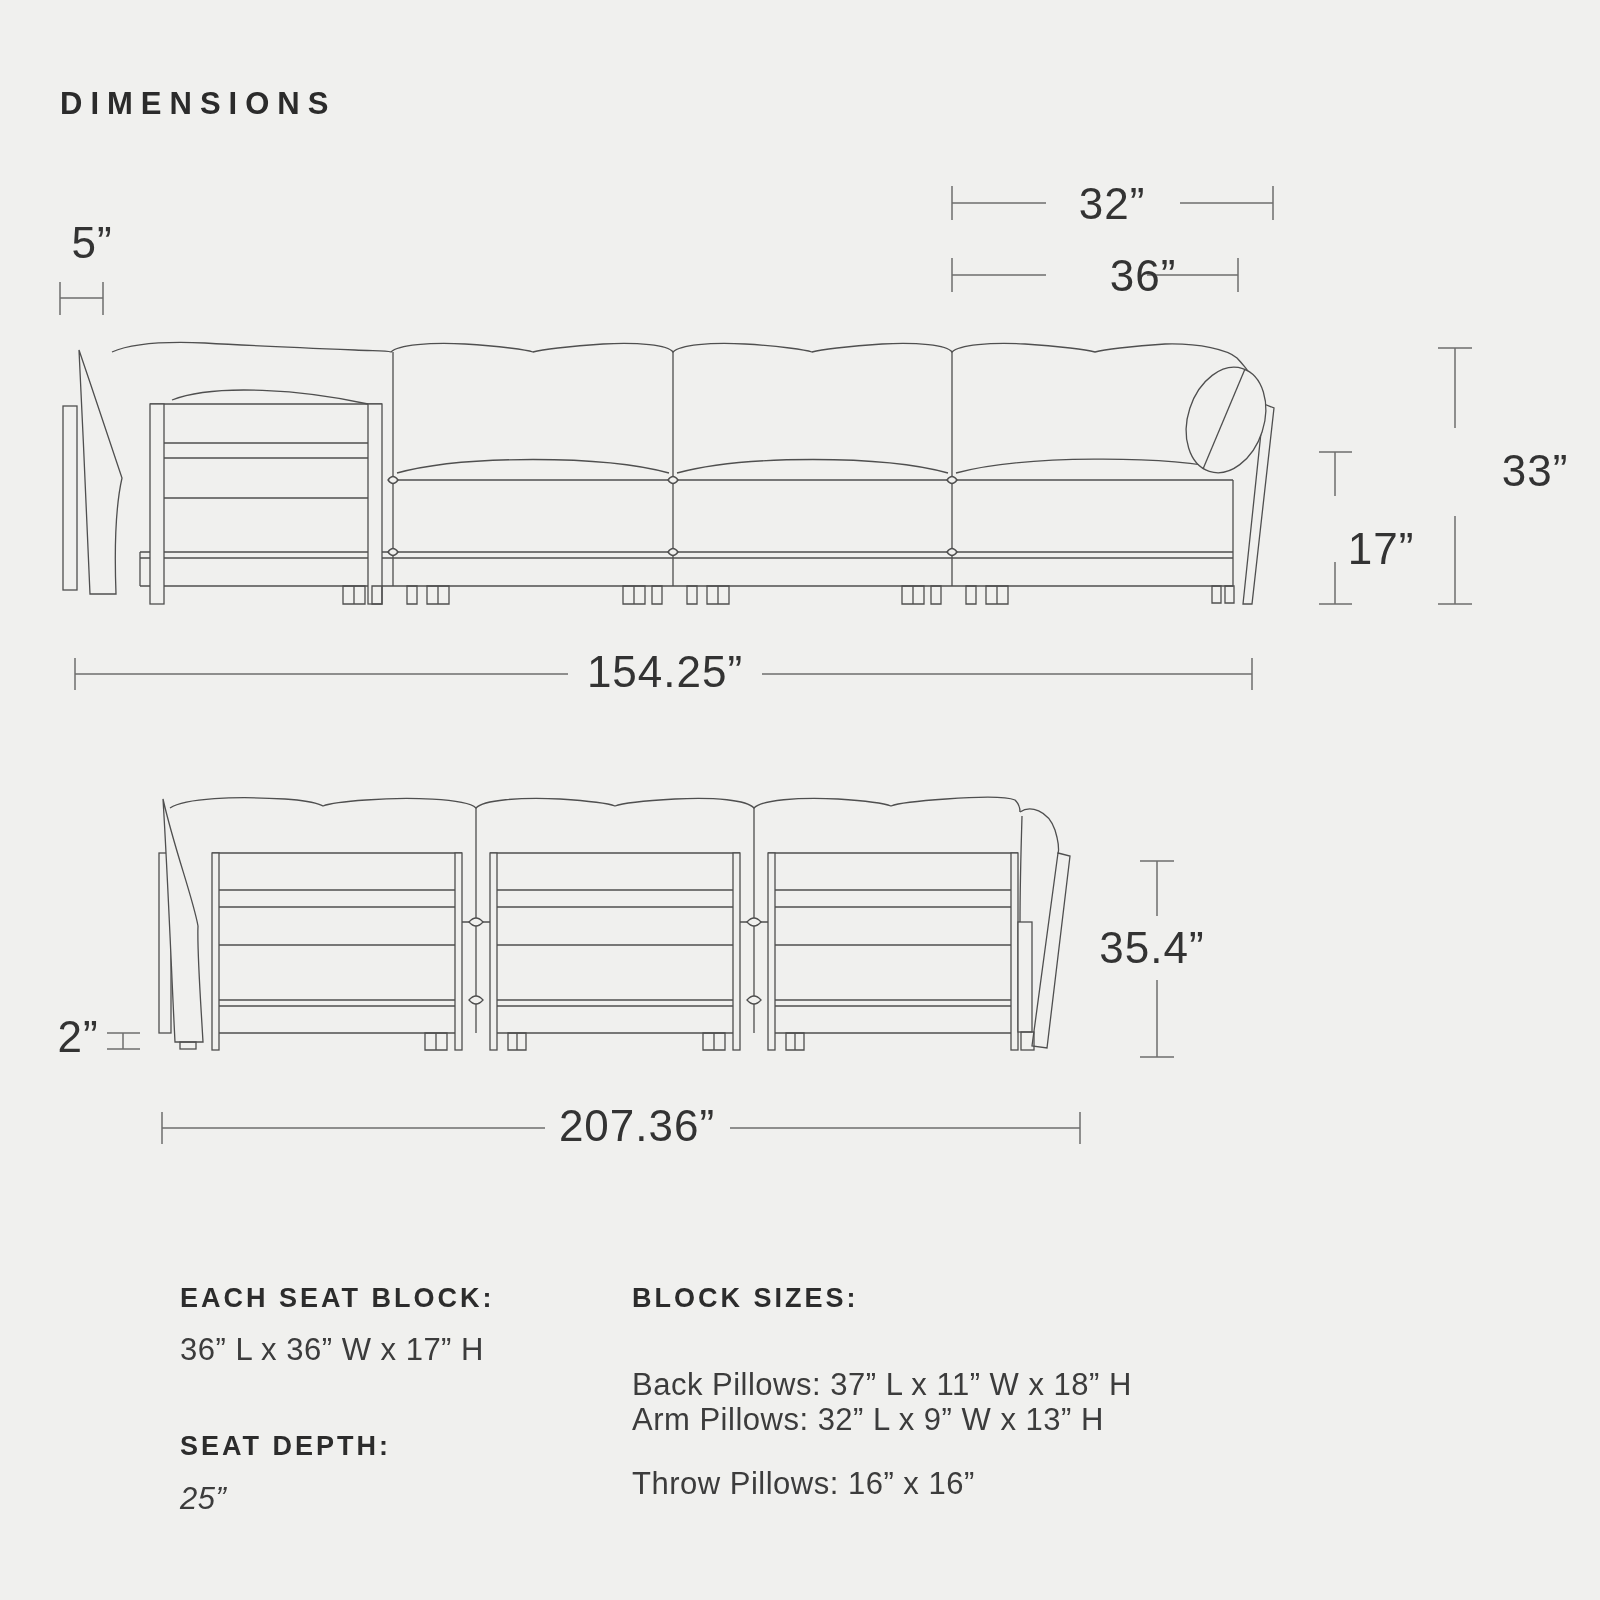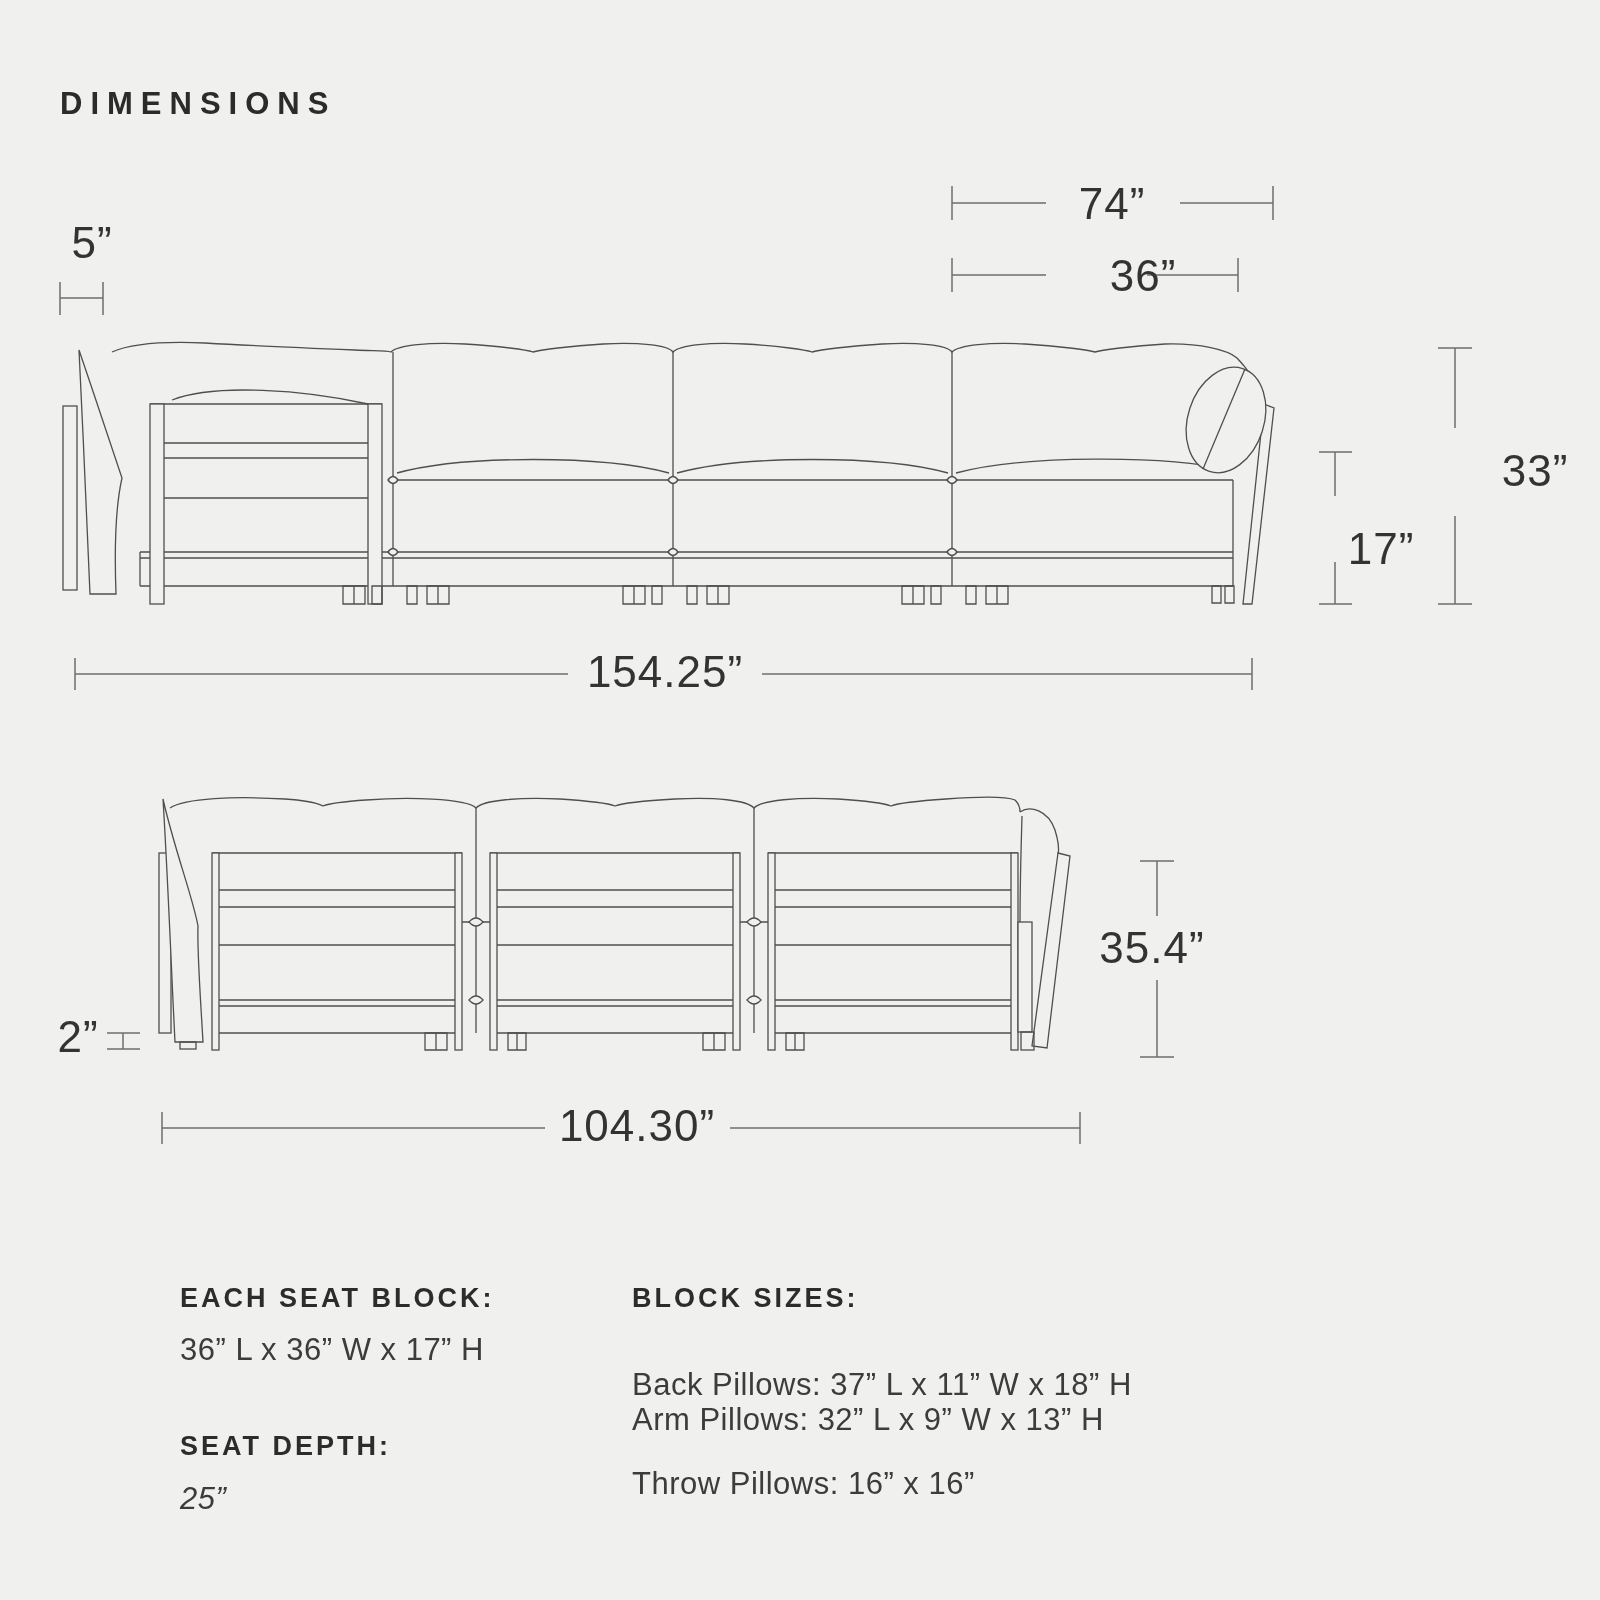--- a/index.html
+++ b/index.html
@@ -180,28 +180,28 @@
 
       <path d="M107,1033 L140,1033 M107,1049 L140,1049 M123,1033 L123,1049"></path>
 
       <path d="M162,1112 L162,1144 M1080,1112 L1080,1144 M162,1128 L545,1128 M730,1128 L1080,1128"></path>
     </g>
   </svg>
 
   <div class="page-title">DIMENSIONS</div>
 
   <div class="dim-label" style="left:92px;top:243px;">5”</div>
-  <div class="dim-label" style="left:1112px;top:204px;">74”</div>
+  <div class="dim-label" style="left:1112px;top:204px;">32”</div>
   <div class="dim-label" style="left:1095px;top:276px;margin-left:48px;">36”</div>
   <div class="dim-label" style="left:1336px;top:549px;margin-left:45px;">17”</div>
   <div class="dim-label" style="left:1535px;top:471px;">33”</div>
   <div class="dim-label" style="left:665px;top:672px;">154.25”</div>
   <div class="dim-label" style="left:1152px;top:948px;">35.4”</div>
   <div class="dim-label" style="left:78px;top:1037px;">2”</div>
-  <div class="dim-label" style="left:637px;top:1126px;">104.30”</div>
+  <div class="dim-label" style="left:637px;top:1126px;">207.36”</div>
 
   <div class="spec-heading" style="left:180px;top:1283px;">EACH SEAT BLOCK:</div>
   <div class="spec-line" style="left:180px;top:1332px;">36” L x 36” W x 17” H</div>
   <div class="spec-heading" style="left:180px;top:1431px;">SEAT DEPTH:</div>
   <div class="spec-line" style="left:180px;top:1481px;font-style:italic;">25”</div>
 
   <div class="spec-heading" style="left:632px;top:1283px;">BLOCK SIZES:</div>
   <div class="spec-line" style="left:632px;top:1367px;">Back Pillows: 37” L x 11” W x 18” H</div>
   <div class="spec-line" style="left:632px;top:1402px;">Arm Pillows: 32” L x 9” W x 13” H</div>
   <div class="spec-line" style="left:632px;top:1466px;">Throw Pillows: 16” x 16”</div>

